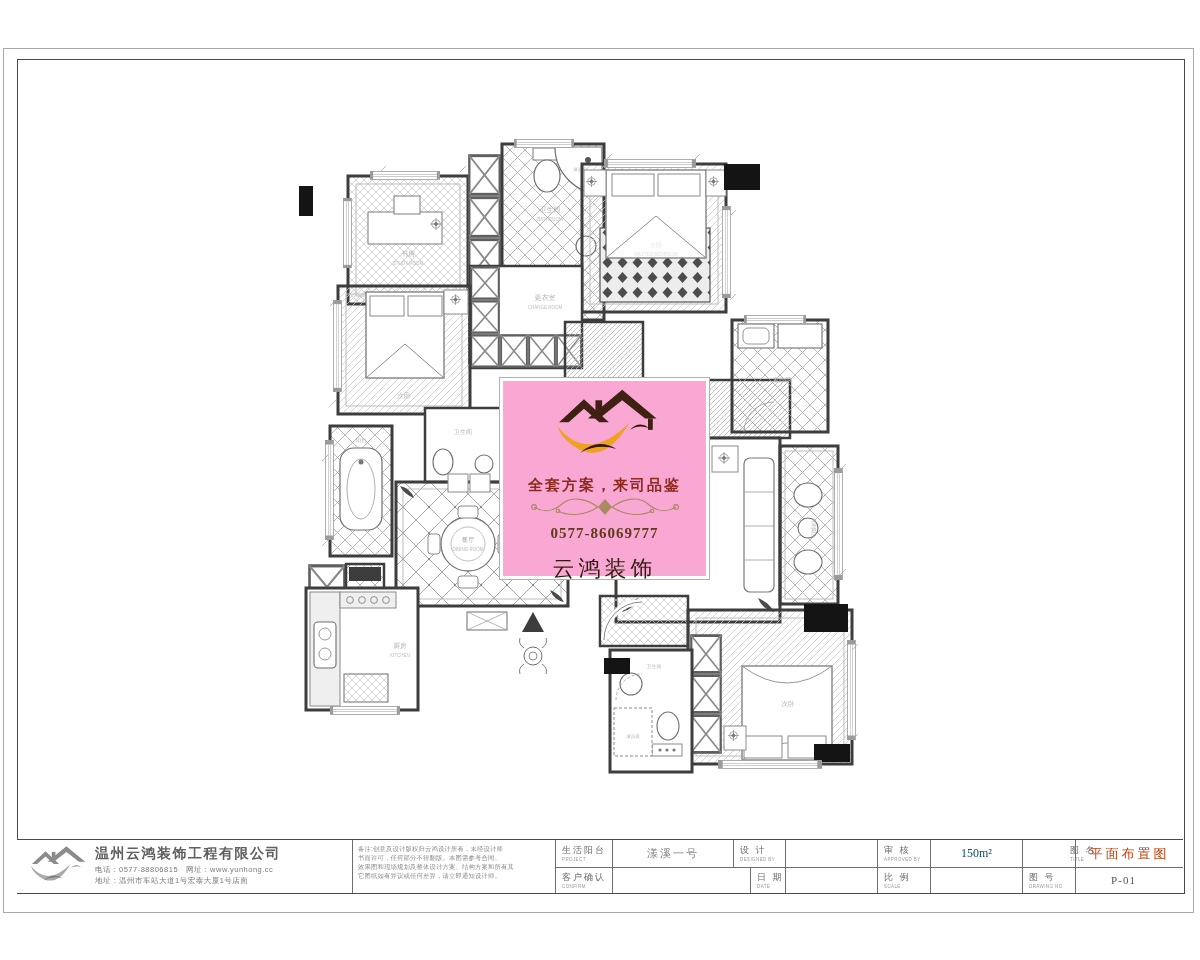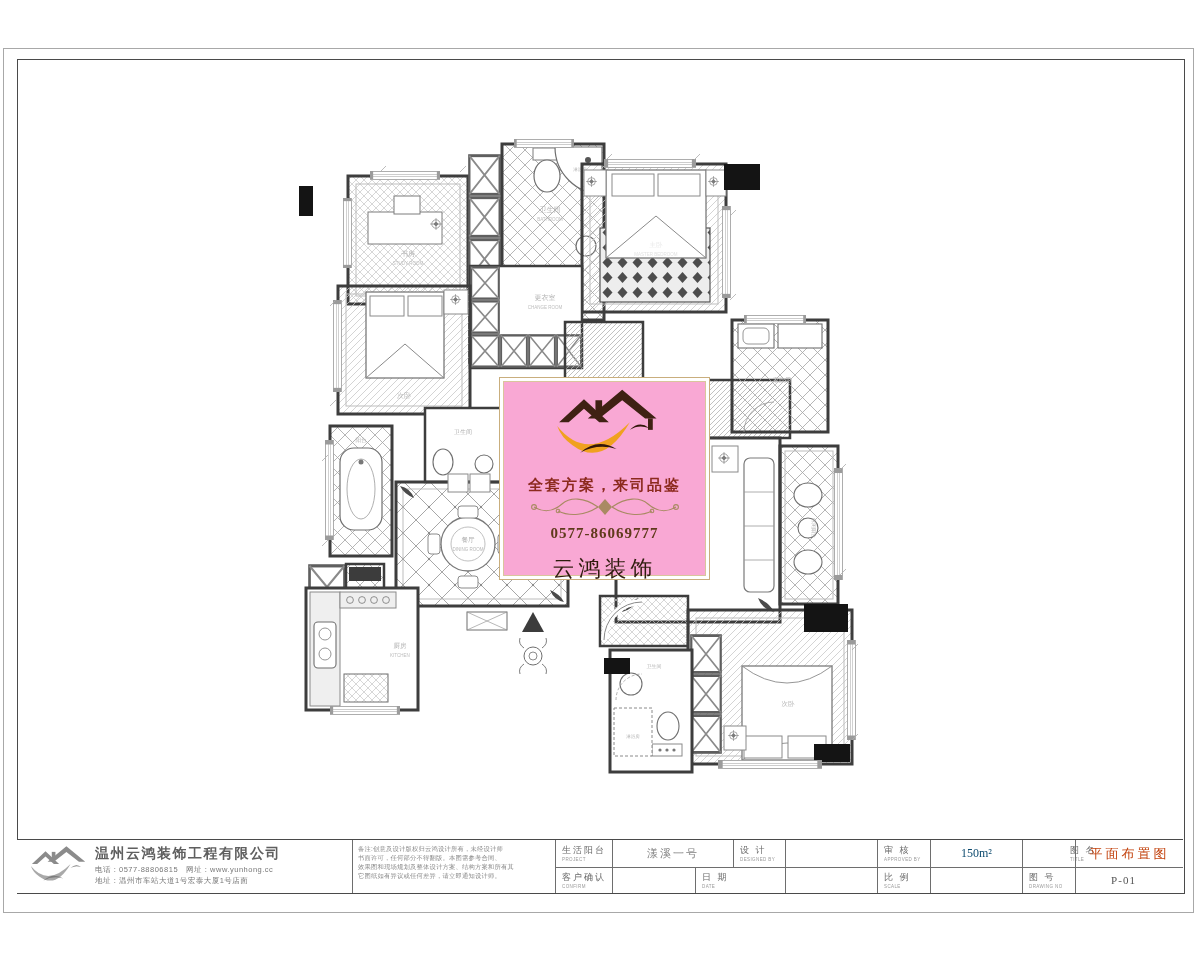--- a/index.html
+++ b/index.html
@@ -398,21 +398,21 @@
       <div class="val" style="font-size:13px;color:#c2410c;letter-spacing:3px;font-family:'Liberation Serif',serif;">平面布置图</div>
     </div>
 
     <div class="cell lblpad" style="left:538px;top:27px;width:57px;height:26px;">
       <div class="cn">客户确认</div>
       <div class="en">CONFIRM</div>
     </div>
     <div class="cell" style="left:595px;top:27px;width:121px;height:26px;">
       <div class="val"></div>
     </div>
-    <div class="cell lblpad" style="left:678px;top:27px;width:52px;height:26px;">
+    <div class="cell lblpad" style="left:733px;top:27px;width:52px;height:26px;">
       <div class="cn">日 期</div>
       <div class="en">DATE</div>
     </div>
     <div class="cell" style="left:768px;top:27px;width:92px;height:26px;">
       <div class="val"></div>
     </div>
     <div class="cell lblpad" style="left:860px;top:27px;width:53px;height:26px;">
       <div class="cn">比 例</div>
       <div class="en">SCALE</div>
     </div>

